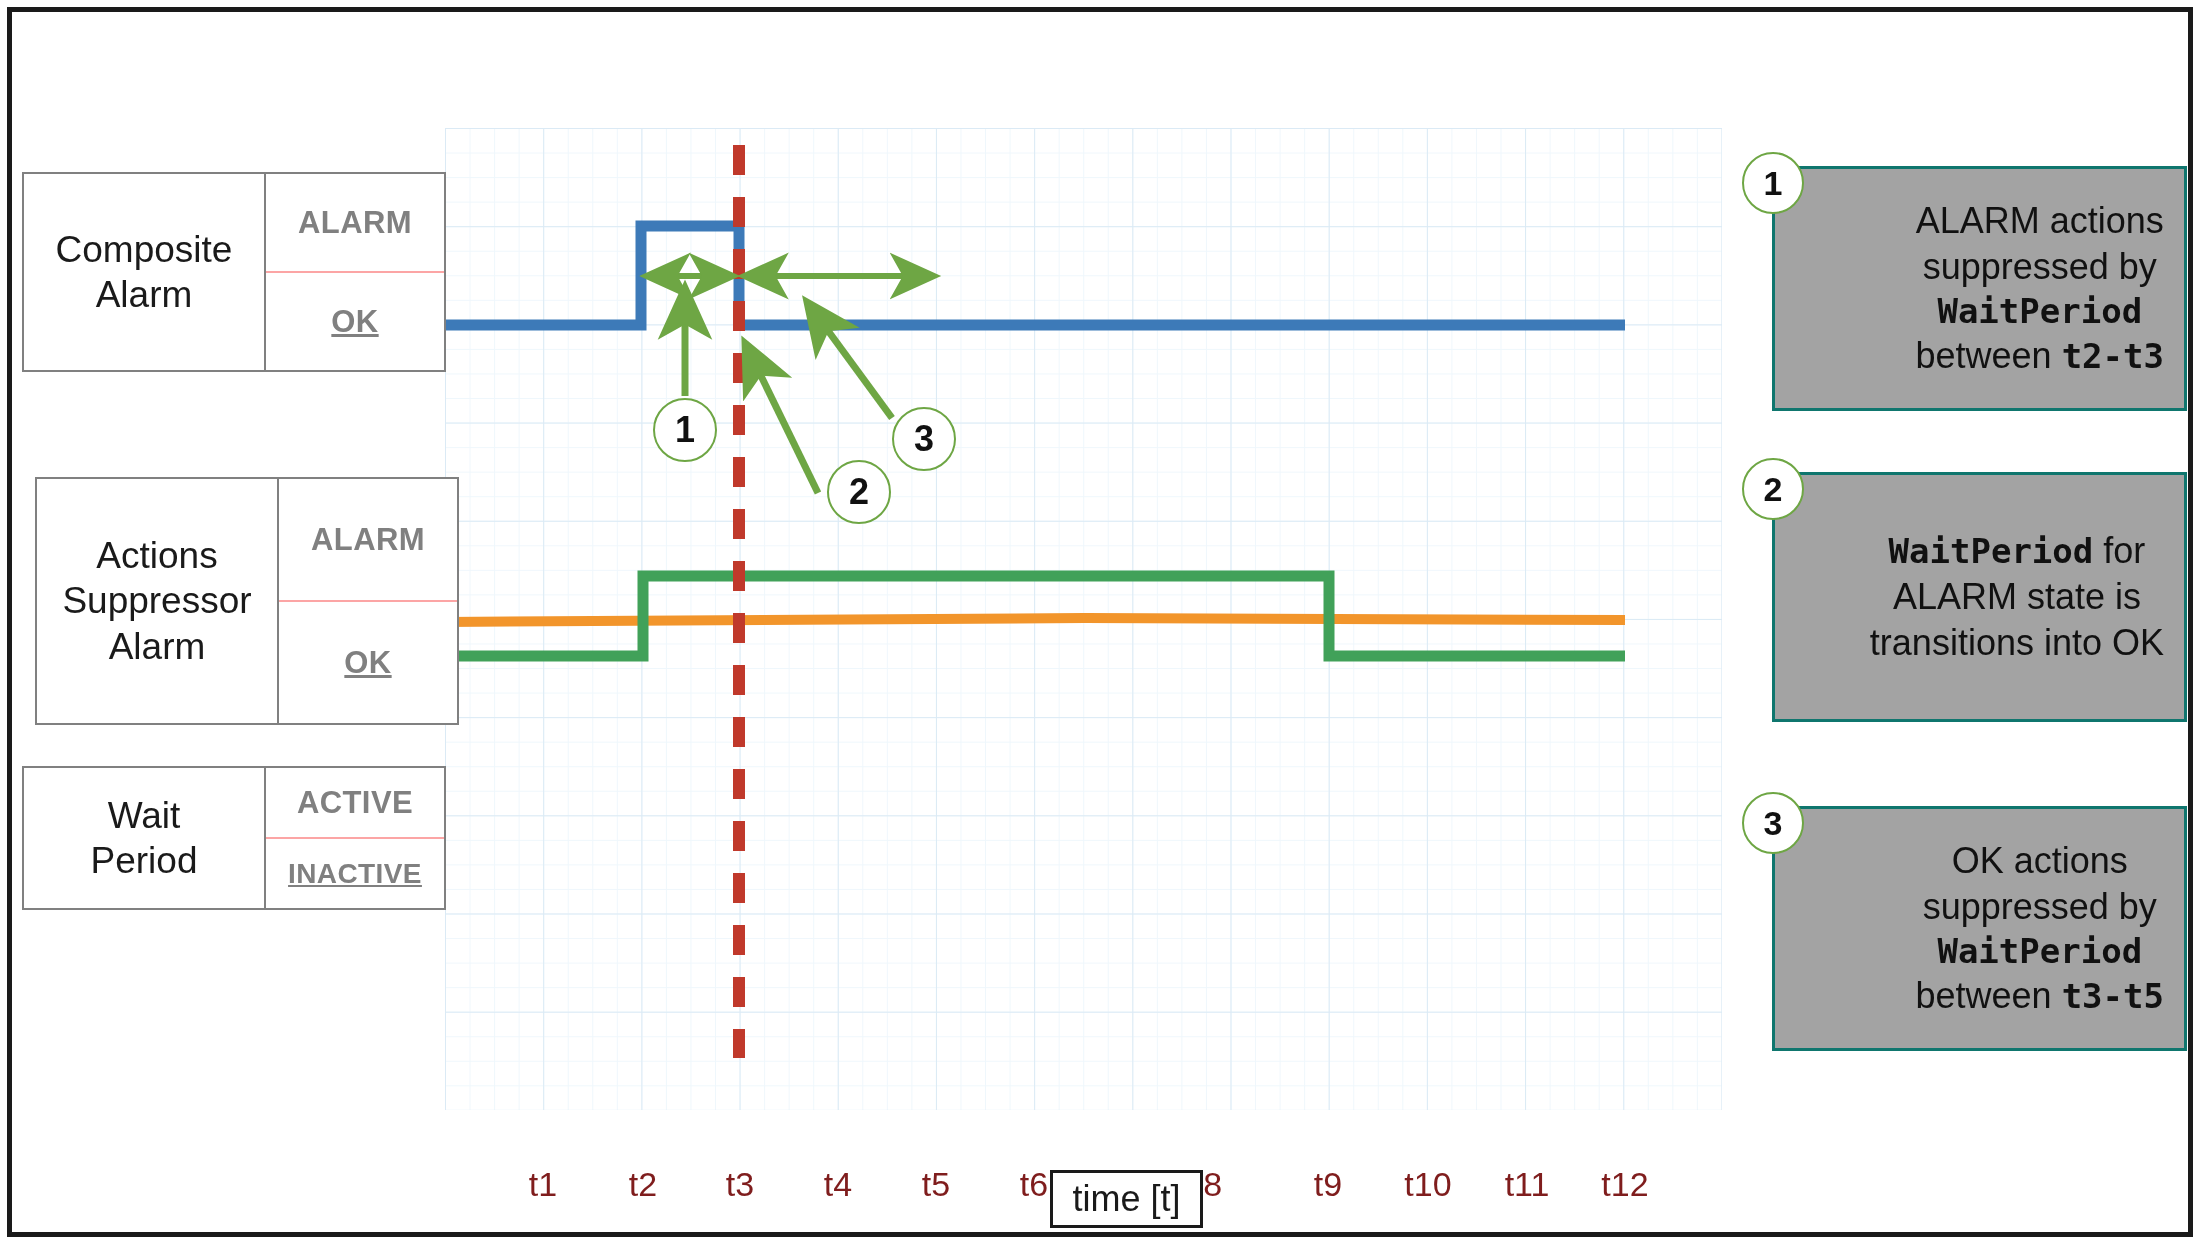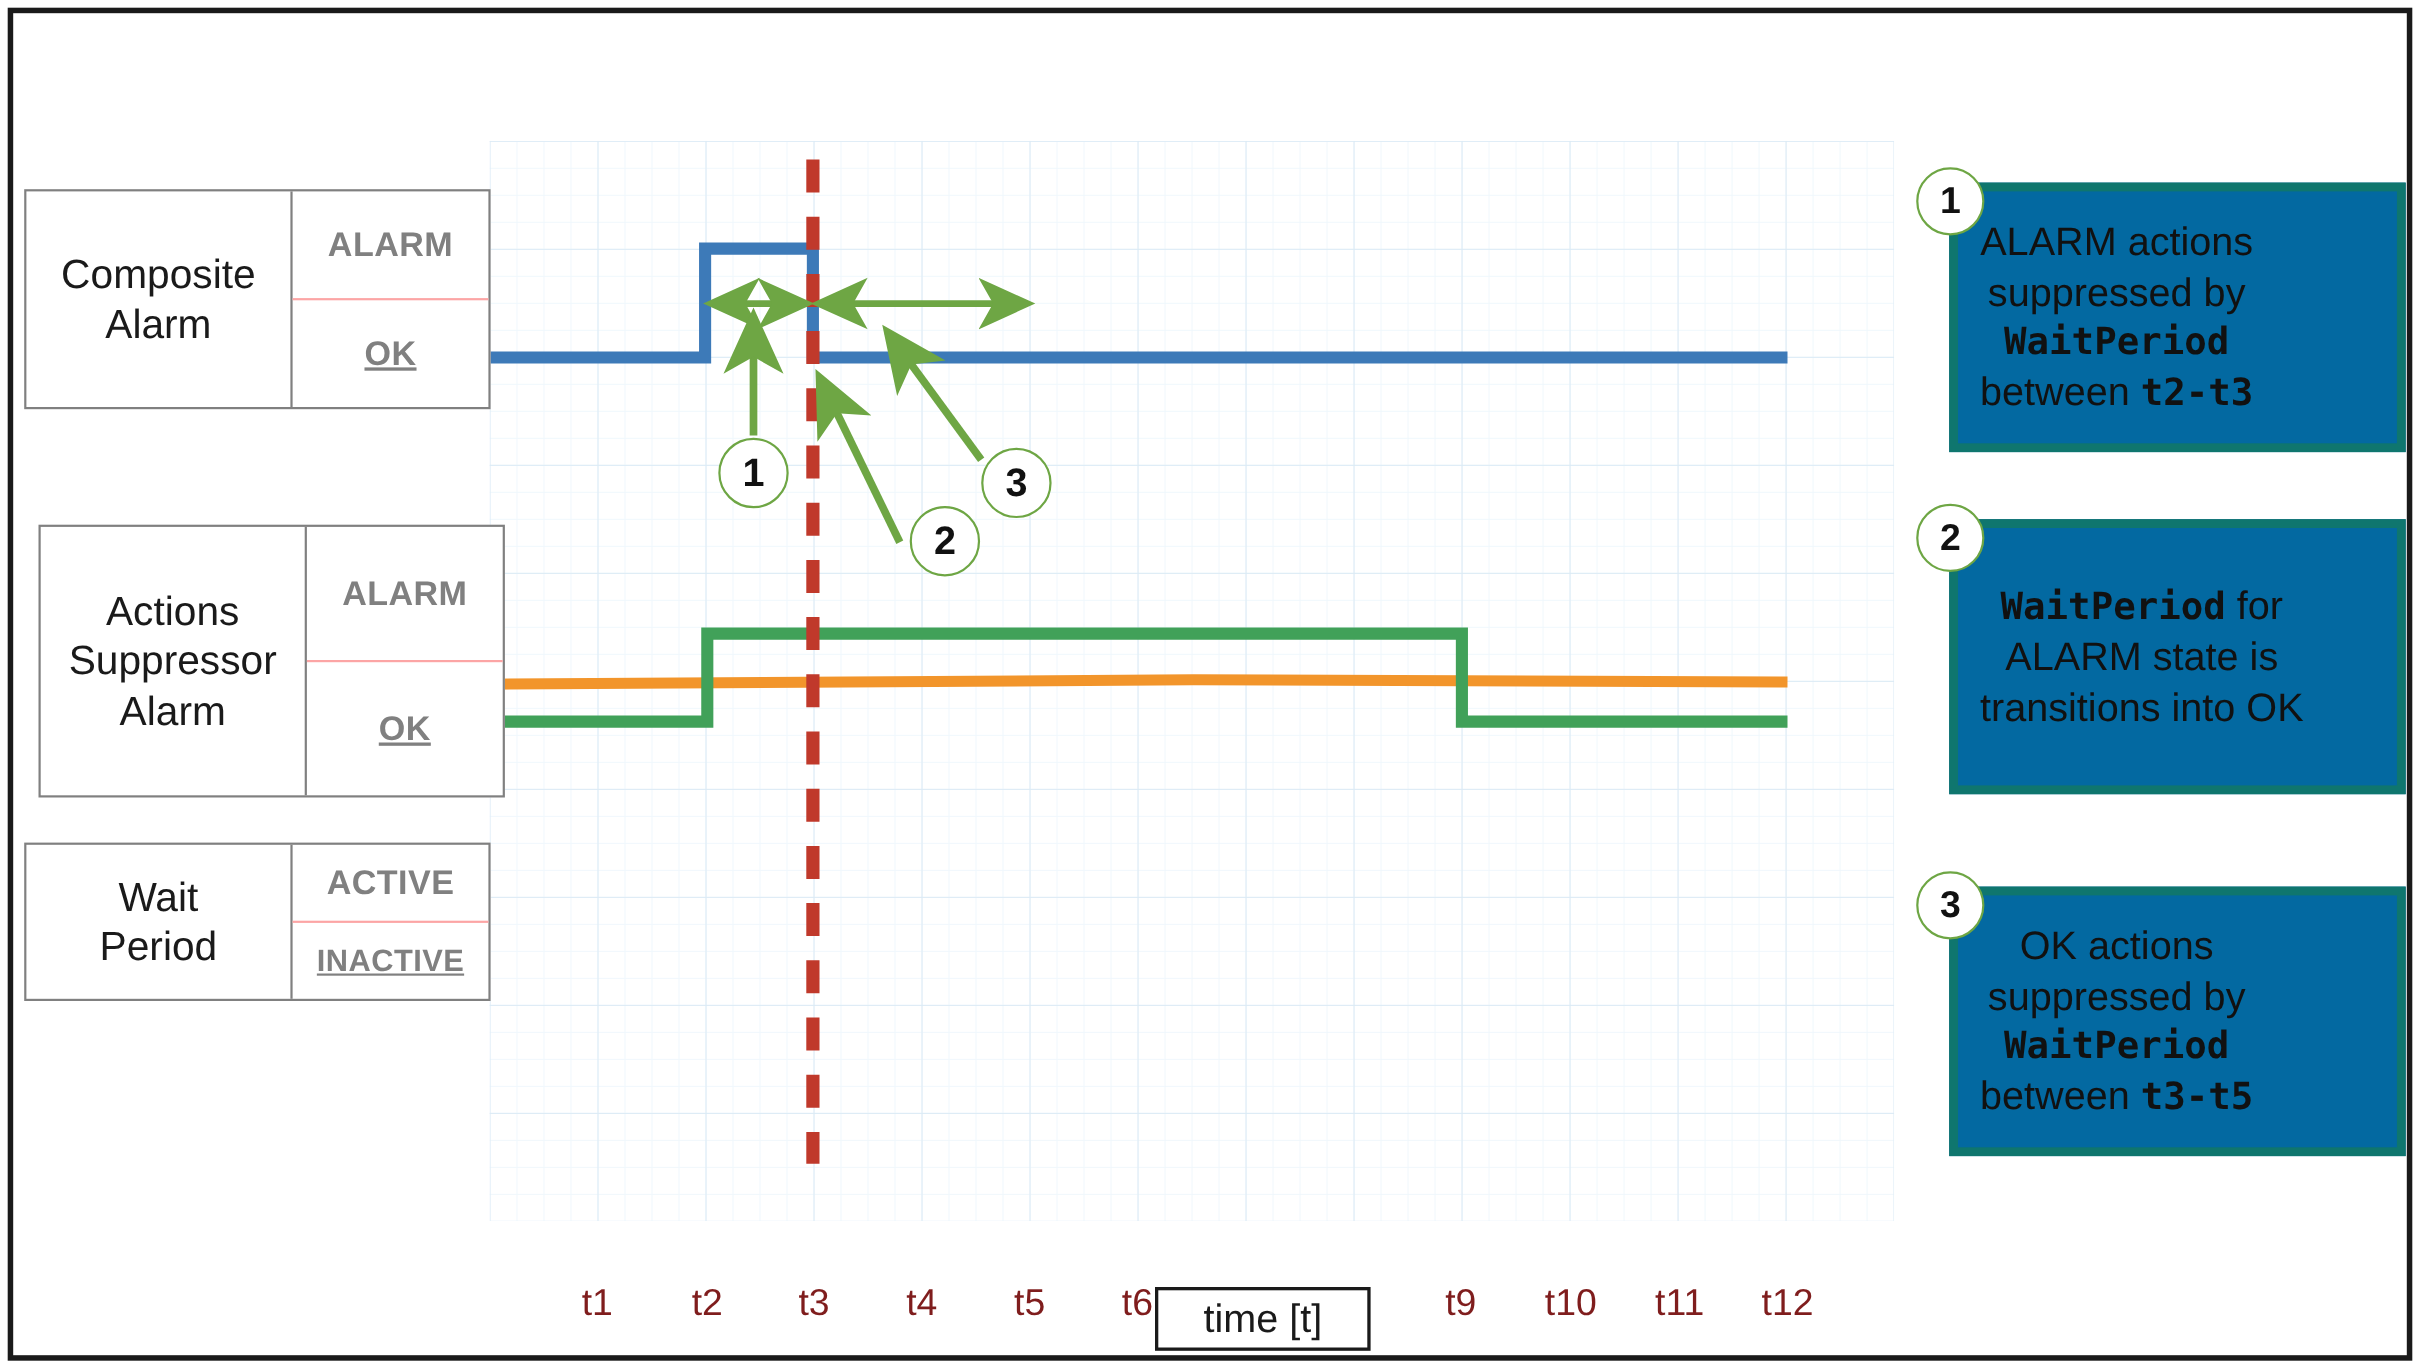--- a/index.html
+++ b/index.html
@@ -106,25 +106,25 @@
     background: #ffffff;
     display: flex; align-items: center; justify-content: center;
     font-size: 36px;
     color: #1a1a1a;
     padding: 6px 18px;
   }
 
   
   .callout {
     position: absolute;
-    border: 8px solid #0f766e;
-    background: #0369a1;
+    border: 3px solid #0f766e;
+    background: #a3a3a3;
     display: flex;
     align-items: center;
-    justify-content: flex-start;
+    justify-content: flex-end;
     text-align: center;
     font-size: 36px;
     line-height: 1.28;
     color: #111111;
     padding: 14px 20px;
     z-index: 5;
   }
   .callout .code {
     font-family: "DejaVu Sans Mono", monospace;
     font-weight: bold;
@@ -227,21 +227,21 @@
   <div class="tick" style="left:838px;  top:1120px;">t4</div>
   <div class="tick" style="left:936px;  top:1120px;">t5</div>
   <div class="tick" style="left:1034px; top:1120px;">t6</div>
   <div class="tick" style="left:1132px; top:1120px;">t7</div>
   <div class="tick" style="left:1208px; top:1120px;">t8</div>
   <div class="tick" style="left:1328px; top:1120px;">t9</div>
   <div class="tick" style="left:1428px; top:1120px;">t10</div>
   <div class="tick" style="left:1527px; top:1120px;">t11</div>
   <div class="tick" style="left:1625px; top:1120px;">t12</div>
 
-  <div id="timebox" style="left:1050px; top:1170px; width:196px; height:58px;">
+  <div id="timebox" style="left:1050px; top:1170px; width:153px; height:58px;">
     <span>time [t]</span>
   </div>
 
   <div class="callout" style="left:1772px; top:166px; width:415px; height:245px;">
     <div>
       <div>ALARM actions</div>
       <div>suppressed by</div>
       <div class="code">WaitPeriod</div>
       <div>
         <span>between </span><span class="code">t2-t3</span>

